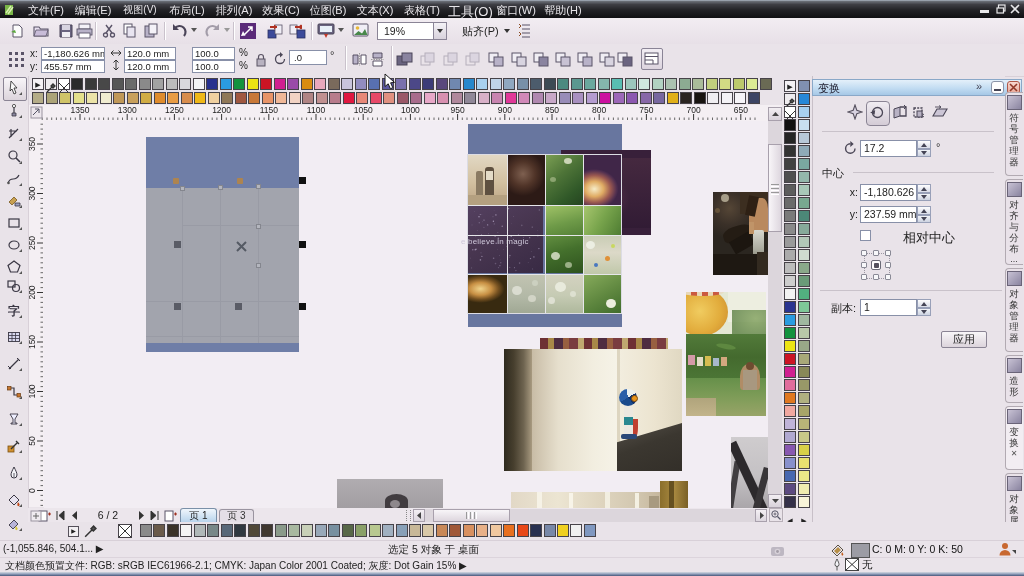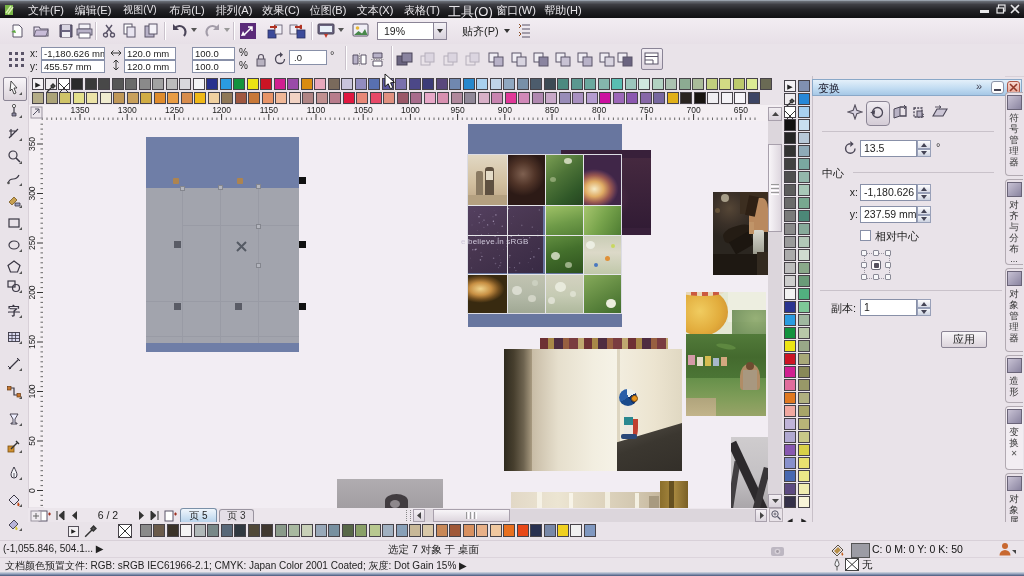--- a/index.html
+++ b/index.html
@@ -724,21 +724,21 @@
     <circle cx="51.6" cy="58.1" r="0.8" fill="#cabcdc" opacity="0.33"></circle>
     <circle cx="41.7" cy="62.4" r="0.7" fill="#cabcdc" opacity="0.27"></circle>
     <circle cx="10.6" cy="30.3" r="0.3" fill="#cabcdc" opacity="0.32"></circle>
     <circle cx="7.2" cy="44.8" r="0.7" fill="#cabcdc" opacity="0.65"></circle>
     <circle cx="13.0" cy="47.8" r="0.6" fill="#cabcdc" opacity="0.27"></circle>
     <circle cx="64.7" cy="63.9" r="0.4" fill="#cabcdc" opacity="0.68"></circle>
     <circle cx="30.3" cy="33.2" r="0.8" fill="#cabcdc" opacity="0.62"></circle>
     <circle cx="13.5" cy="29.6" r="0.6" fill="#cabcdc" opacity="0.37"></circle>
     <circle cx="15.9" cy="22.4" r="0.7" fill="#cabcdc" opacity="0.21"></circle>
   </svg>
-<div style="position:absolute;left:461px;top:237px;width:88px;height:9px;font-size:8px;color:#cfc8da;letter-spacing:.2px;white-space:nowrap">e believe in sRGB</div>
+<div style="position:absolute;left:461px;top:237px;width:88px;height:9px;font-size:8px;color:#cfc8da;letter-spacing:.2px;white-space:nowrap">e believe in magic</div>
 <div style="position:absolute;left:545px;top:205px;width:38px;height:68px;background:linear-gradient(165deg,#a2c468 0%,#6e9a48 30%,#44702c 65%,#2e521e 100%)">
     <div style="position:absolute;left:6px;top:47px;width:9px;height:8px;background:#e4e8d4;border-radius:50%;opacity:.8"></div>
     <div style="position:absolute;left:20px;top:57px;width:7px;height:6px;background:#dce4c8;border-radius:50%;opacity:.6"></div>
   </div>
 <div style="position:absolute;left:583px;top:205px;width:38px;height:30px;background:linear-gradient(120deg,#aac870 0%,#78a44c 50%,#4e7c32 100%)"></div>
 <div style="position:absolute;left:583px;top:235px;width:38px;height:39px;background:linear-gradient(180deg,#c8ccb4 0%,#dcd9c8 45%,#c0c8aa 100%)">
     <div style="position:absolute;left:22px;top:21px;width:5px;height:5px;background:#e09038;border-radius:50%"></div>
     <div style="position:absolute;left:11px;top:28px;width:4px;height:4px;background:#4878c0;border-radius:50%"></div>
     <div style="position:absolute;left:28px;top:9px;width:4px;height:4px;background:#c8d860;border-radius:50%"></div>
     <div style="position:absolute;left:3px;top:6px;width:9px;height:8px;background:#eceee2;border-radius:50%"></div>
@@ -1042,21 +1042,21 @@
   </svg>
 <svg width="18" height="16" style="position:absolute;left:931px;top:104px">
     <path d="M6 5 h10 l-4 7 h-10 z" fill="#ccc6d6" stroke="#4a4656" stroke-width="1.1"></path>
     <path d="M4 3 h6 M8 1.5 l2 1.5 l-2 1.5" fill="none" stroke="#4a4656" stroke-width="0.9"></path>
   </svg>
 <div style="position:absolute;left:822px;top:131px;width:172px;height:1px;background:#c9c2ca"></div>
 <svg width="15" height="15" style="position:absolute;left:843px;top:141px">
     <path d="M12 7.5 a4.7 4.7 0 1 1 -4.7 -4.7" fill="none" stroke="#4a4656" stroke-width="1.4"></path>
     <path d="M7.3 0 l3.4 3 l-3.4 3" fill="#4a4656" stroke="none"></path>
   </svg>
-<div style="position:absolute;left:860px;top:140px;width:57px;height:17px;background:#fff;border:1px solid #8890a8;box-sizing:border-box;font-size:10.5px;color:#222;line-height:15px;padding-left:3px;overflow:hidden;white-space:nowrap">13.5</div>
+<div style="position:absolute;left:860px;top:140px;width:57px;height:17px;background:#fff;border:1px solid #8890a8;box-sizing:border-box;font-size:10.5px;color:#222;line-height:15px;padding-left:3px;overflow:hidden;white-space:nowrap">17.2</div>
 <div style="position:absolute;left:917px;top:140px;width:14px;height:17px">
     <div style="position:absolute;left:0;top:0;width:14px;height:8.5px;background:linear-gradient(180deg,#fdfdfe,#d8dce8);border:1px solid #98a0b8;box-sizing:border-box"></div>
     <div style="position:absolute;left:0;top:8.5px;width:14px;height:8.5px;background:linear-gradient(180deg,#f2f4f8,#ccd2e0);border:1px solid #98a0b8;box-sizing:border-box"></div>
     <div style="position:absolute;left:4px;top:2.89px;width:0;height:0;border-left:3px solid transparent;border-right:3px solid transparent;border-bottom:4px solid #445"></div>
     <div style="position:absolute;left:4px;top:10.54px;width:0;height:0;border-left:3px solid transparent;border-right:3px solid transparent;border-top:4px solid #445"></div>
   </div>
 <div style="position:absolute;left:936px;top:141px;font-size:11px;color:#333">°</div>
 <div style="position:absolute;left:822px;top:166px;font-size:11px;color:#222">中心</div>
 <div style="position:absolute;left:853px;top:172px;width:141px;height:1px;background:#c9c2ca"></div>
 <div style="position:absolute;left:846px;top:186px;width:12px;font-size:10.5px;color:#222;text-align:right">x:</div>
@@ -1069,21 +1069,21 @@
   </div>
 <div style="position:absolute;left:846px;top:208px;width:12px;font-size:10.5px;color:#222;text-align:right">y:</div>
 <div style="position:absolute;left:860px;top:206px;width:57px;height:17px;background:#fff;border:1px solid #8890a8;box-sizing:border-box;font-size:10.5px;color:#222;line-height:15px;padding-left:3px;overflow:hidden;white-space:nowrap">237.59 mm</div>
 <div style="position:absolute;left:917px;top:206px;width:14px;height:17px">
     <div style="position:absolute;left:0;top:0;width:14px;height:8.5px;background:linear-gradient(180deg,#fdfdfe,#d8dce8);border:1px solid #98a0b8;box-sizing:border-box"></div>
     <div style="position:absolute;left:0;top:8.5px;width:14px;height:8.5px;background:linear-gradient(180deg,#f2f4f8,#ccd2e0);border:1px solid #98a0b8;box-sizing:border-box"></div>
     <div style="position:absolute;left:4px;top:2.89px;width:0;height:0;border-left:3px solid transparent;border-right:3px solid transparent;border-bottom:4px solid #445"></div>
     <div style="position:absolute;left:4px;top:10.54px;width:0;height:0;border-left:3px solid transparent;border-right:3px solid transparent;border-top:4px solid #445"></div>
   </div>
 <div style="position:absolute;left:860px;top:230px;width:11px;height:11px;background:#fff;border:1px solid #8890a8;box-sizing:border-box"></div>
-<div style="position:absolute;left:875px;top:229px;font-size:11px;color:#222">相对中心</div>
+<div style="position:absolute;left:903px;top:229px;font-size:13px;color:#222">相对中心</div>
 <div style="position:absolute;left:864px;top:253px;width:24px;height:24px;border:1px dotted #9a96a2"></div>
 <div style="position:absolute;left:861px;top:250px;width:6px;height:6px;background:#f8f8fa;border:1px solid #8a8a96;box-sizing:border-box;border-radius:1px"></div>
 <div style="position:absolute;left:873px;top:250px;width:6px;height:6px;background:#f8f8fa;border:1px solid #8a8a96;box-sizing:border-box;border-radius:1px"></div>
 <div style="position:absolute;left:885px;top:250px;width:6px;height:6px;background:#f8f8fa;border:1px solid #8a8a96;box-sizing:border-box;border-radius:1px"></div>
 <div style="position:absolute;left:861px;top:262px;width:6px;height:6px;background:#f8f8fa;border:1px solid #8a8a96;box-sizing:border-box;border-radius:1px"></div>
 <div style="position:absolute;left:885px;top:262px;width:6px;height:6px;background:#f8f8fa;border:1px solid #8a8a96;box-sizing:border-box;border-radius:1px"></div>
 <div style="position:absolute;left:861px;top:274px;width:6px;height:6px;background:#f8f8fa;border:1px solid #8a8a96;box-sizing:border-box;border-radius:1px"></div>
 <div style="position:absolute;left:873px;top:274px;width:6px;height:6px;background:#f8f8fa;border:1px solid #8a8a96;box-sizing:border-box;border-radius:1px"></div>
 <div style="position:absolute;left:885px;top:274px;width:6px;height:6px;background:#f8f8fa;border:1px solid #8a8a96;box-sizing:border-box;border-radius:1px"></div>
 <div style="position:absolute;left:871px;top:260px;width:10px;height:10px;background:#fff;border:1px solid #6a6a76;border-radius:2px;box-sizing:border-box"></div>
@@ -1157,21 +1157,21 @@
 <svg width="9" height="11" style="position:absolute;left:137px;top:510px">
     <path d="M2 1 L7 5.5 L2 10 z" fill="#333"></path>
   </svg>
 <svg width="11" height="11" style="position:absolute;left:149px;top:510px">
     <path d="M9 1 v9 M2 1 l5 4.5 L2 10 z" fill="#333" stroke="#333" stroke-width="1"></path>
   </svg>
 <svg width="13" height="13" style="position:absolute;left:164px;top:509px">
     <rect x="1" y="2" width="8" height="10" fill="#fff" stroke="#5a5468" stroke-width="1"></rect>
     <path d="M10 5 h3 M11.5 3.5 v3" stroke="#a03020" stroke-width="1.2"></path>
   </svg>
-<div style="position:absolute;left:180px;top:508px;width:37px;height:14px;background:linear-gradient(180deg,#f0f6fc,#b8d4ec);border:1px solid #7a90a8;border-bottom:none;border-radius:3px 3px 0 0;box-sizing:border-box;font-size:10px;color:#222;text-align:center;line-height:13px">页 5</div>
+<div style="position:absolute;left:180px;top:508px;width:37px;height:14px;background:linear-gradient(180deg,#f0f6fc,#b8d4ec);border:1px solid #7a90a8;border-bottom:none;border-radius:3px 3px 0 0;box-sizing:border-box;font-size:10px;color:#222;text-align:center;line-height:13px">页 1</div>
 <div style="position:absolute;left:219px;top:509px;width:35px;height:13px;background:#e4dee6;border:1px solid #9a94a0;border-bottom:none;border-radius:3px 3px 0 0;box-sizing:border-box;font-size:10px;color:#333;text-align:center;line-height:12px">页 3</div>
 <div style="position:absolute;left:406px;top:510px;width:3px;height:11px;border-left:1px dotted #888;border-right:1px dotted #888"></div>
 <div style="position:absolute;left:413px;top:509px;width:12px;height:13px;background:linear-gradient(180deg,#f4f0f4,#dcd6de);border:1px solid #a8a0ac;box-sizing:border-box"></div>
 <svg width="8" height="9" style="position:absolute;left:415px;top:511px">
     <path d="M6 1 L2 4.5 L6 8 z" fill="#444"></path>
   </svg>
 <div style="position:absolute;left:425px;top:509px;width:330px;height:13px;background:#dcd6dc"></div>
 <div style="position:absolute;left:433px;top:509px;width:77px;height:13px;background:linear-gradient(180deg,#f8f5f8,#ddd6de);border:1px solid #a8a0ac;box-sizing:border-box"></div>
 <div style="position:absolute;left:466px;top:512px;width:1px;height:7px;border-left:1px solid #999;border-right:1px solid #fff"></div>
 <div style="position:absolute;left:470px;top:512px;width:1px;height:7px;border-left:1px solid #999;border-right:1px solid #fff"></div>
@@ -1231,21 +1231,21 @@
 <div style="position:absolute;left:516.5999999999999px;top:523.5px;width:12px;height:13px;background:#e84818;border:1px solid #474349;box-sizing:border-box"></div>
 <div style="position:absolute;left:530.05px;top:523.5px;width:12px;height:13px;background:#283050;border:1px solid #474349;box-sizing:border-box"></div>
 <div style="position:absolute;left:543.5px;top:523.5px;width:12px;height:13px;background:#7888a8;border:1px solid #474349;box-sizing:border-box"></div>
 <div style="position:absolute;left:556.95px;top:523.5px;width:12px;height:13px;background:#f0d020;border:1px solid #474349;box-sizing:border-box"></div>
 <div style="position:absolute;left:570.4px;top:523.5px;width:12px;height:13px;background:#f0f0f0;border:1px solid #474349;box-sizing:border-box"></div>
 <div style="position:absolute;left:583.8499999999999px;top:523.5px;width:12px;height:13px;background:#8098c0;border:1px solid #474349;box-sizing:border-box"></div>
 
 <div style="position:absolute;left:0;top:540px;width:1024px;height:17px;background:#eae4ea;border-top:1px solid #d8d0d8"></div>
 <div style="position:absolute;left:0;top:557px;width:1024px;height:15px;background:#eae4ea;border-top:1px solid #dcd4dc"></div>
 <div style="position:absolute;left:3px;top:543px;font-size:10px;color:#222">(-1,055.846, 504.1... ▶</div>
-<div style="position:absolute;left:388px;top:543px;font-size:10.5px;color:#222">选定 7 对象 于 桌面</div>
+<div style="position:absolute;left:388px;top:543px;font-size:10.5px;color:#222">选定 5 对象 于 桌面</div>
 <svg width="13" height="11" style="position:absolute;left:771px;top:545px" opacity="0.55">
     <rect x="0" y="2" width="13" height="9" rx="2" fill="#9a94a2"></rect>
     <circle cx="6.5" cy="6.5" r="2.8" fill="#c8c2cc"></circle>
     <circle cx="6.5" cy="6.5" r="1.4" fill="#6a6472"></circle>
   </svg>
 <svg width="15" height="14" style="position:absolute;left:830px;top:543px">
     <path d="M2 8 L8 2 L13 7 L7 13 Z" fill="#e8e4f0" stroke="#5a5040" stroke-width="1"></path>
     <path d="M12 9 c1.2 1.8 2 2.6 .7 3.5 c-1.2 .7 -1.7 -1.3 -.7 -3.5" fill="#c05818"></path>
     <path d="M4 8 l4 -4 l3 3 l-4 4 z" fill="#b89048"></path>
   </svg>

